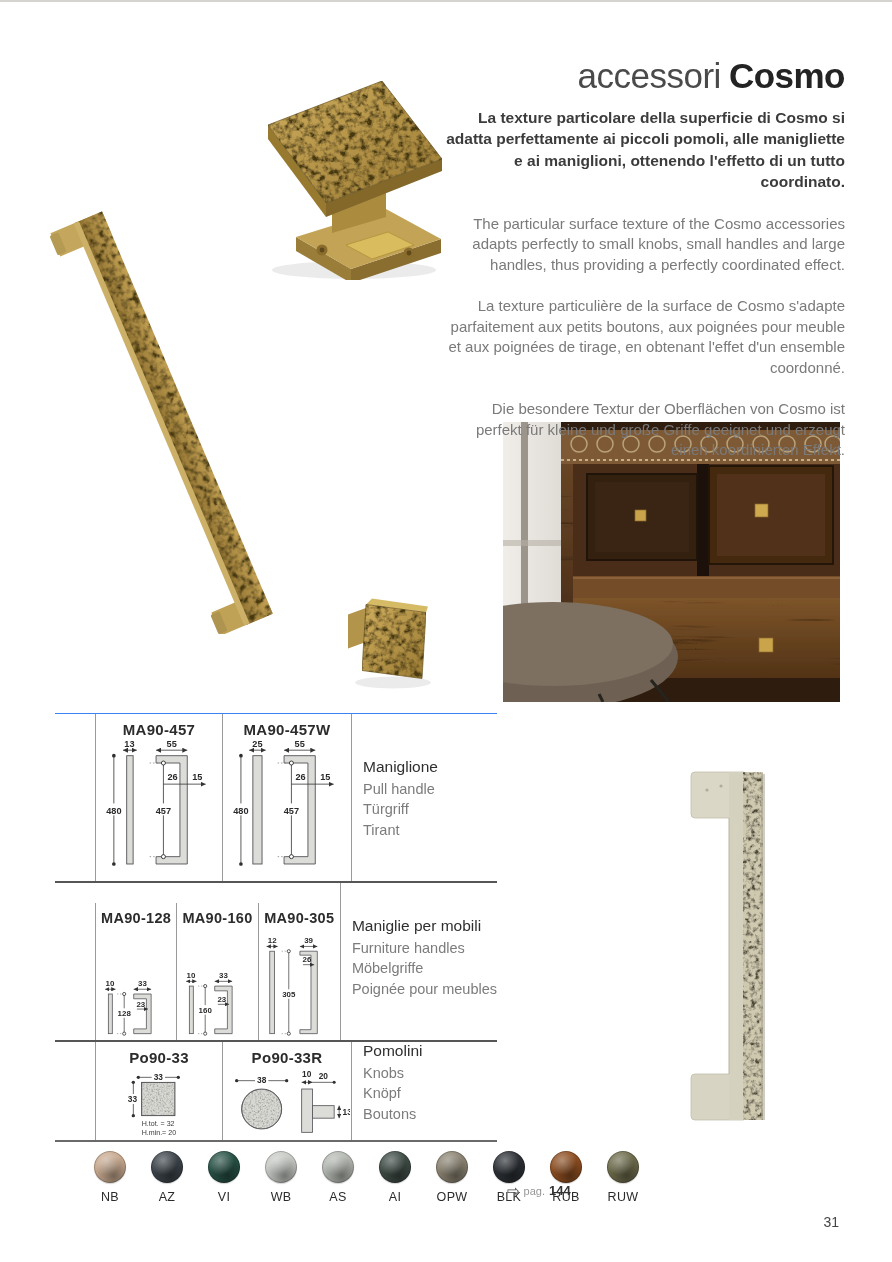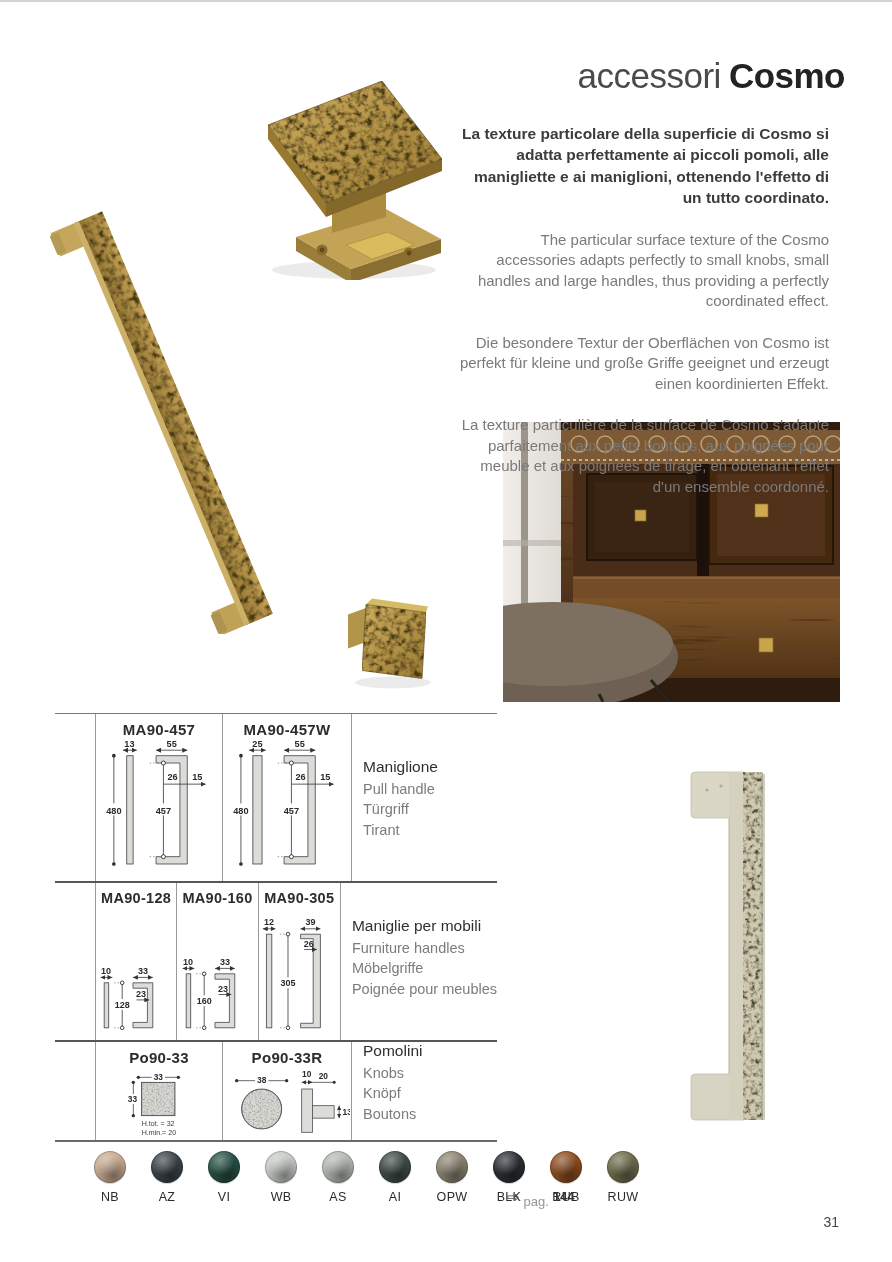--- a/index.html
+++ b/index.html
@@ -4,21 +4,21 @@
 <style>
   html,body{margin:0;padding:0;background:#ffffff;}
   .page{position:relative;width:892px;height:1262px;background:#fff;overflow:hidden;
         font-family:"Liberation Sans",sans-serif;border-top:2px solid #d6d4d1;box-sizing:border-box;}
 
   
   .headline{position:absolute;top:54px;right:47px;font-size:35px;letter-spacing:-0.5px;white-space:nowrap;}
   .headline .lt{font-weight:300;color:#4a4a4a;margin-right:8px;}
   .headline .bd{font-weight:700;color:#232323;}
   .intro{position:absolute;top:105px;right:47px;width:402px;text-align:right;}
-  .intro p{margin:16px;}
+  .intro p{margin:0;}
   .intro .p-it{font-weight:700;font-size:15.5px;line-height:1.38;color:#3c3c3c;}
   .intro .p-g{font-size:15px;line-height:1.37;color:#7a7a7a;margin-top:21px;}
 
   
   .photo{position:absolute;}
   #photo-knob-big{left:236px;top:66px;}
   #photo-handle-long{left:46px;top:190px;}
   #photo-knob-small{left:338px;top:582px;}
   #photo-lifestyle{left:503px;top:420px;}
   #photo-handle-pale{left:683px;top:762px;}
@@ -26,21 +26,21 @@
   
   .dtable{position:absolute;left:55px;top:711px;width:442px;}
   .trow{display:flex;box-sizing:border-box;padding-left:40px;}
   .trow.r1{height:168px;border-top:1px solid #3b82f6;}
   .trow.r2{height:159px;border-top:2px solid #565656;}
   .trow.r3{height:100px;border-top:2px solid #565656;}
   .dtable::after{content:"";display:block;height:2px;background:#6a6a6a;}
   .cell{border-left:1px solid #9a9a9a;display:flex;flex-direction:column;align-items:center;
         box-sizing:border-box;padding-top:7px;}
   .r1 .cell{width:127px;} .r1 .cell+.cell{width:129px;}
-  .r2 .cell{width:85px;}  .r2 .cell:nth-child(3){width:86px;}
+  .r2 .cell{width:85px;margin-top:20px;}  .r2 .cell:nth-child(3){width:86px;}
   .r3 .cell{width:127px;} .r3 .cell+.cell{width:129px;}
   .code{font-size:15px;font-weight:700;color:#2c2c2c;letter-spacing:.3px;margin-bottom:3px;white-space:nowrap;}
   .r2 .code{font-size:14.5px;}
   .cell svg{display:block;}
   .labels{flex:1;border-left:1px solid #9a9a9a;padding-left:11px;box-sizing:border-box;}
   .r1 .labels{padding-top:44px;} .r2 .labels{padding-top:34px;} .r3 .labels{padding-top:0;}
   .lab-it{font-weight:400;font-size:15.5px;color:#2f2f2f;margin-bottom:3px;white-space:nowrap;}
   .lab{font-size:14.5px;color:#7c7c7c;line-height:1.4;white-space:nowrap;}
 
   
@@ -55,21 +55,21 @@
 
   
   .finishes{position:absolute;left:92px;top:1149px;display:flex;gap:21px;}
   .fin{width:36px;text-align:center;}
   .fin .dotc{width:32px;height:32px;border-radius:50%;margin:0 auto;
              box-shadow:inset 0 0 0 1px rgba(0,0,0,.22), 0 1px 1px rgba(0,0,0,.18);}
   .fin .fl{margin-top:7px;font-size:12.5px;color:#2b2b2b;letter-spacing:.3px;}
 
   .pagref{position:absolute;left:507px;top:1181px;display:flex;align-items:center;gap:4px;}
   .pagref .arr{font-size:15px;color:#4a4a4a;line-height:1;}
-  .pagref .pl{font-size:13px;color:#979797;margin-top:11px;}
+  .pagref .pl{font-size:11px;color:#979797;}
   .pagref .pn{font-size:13px;font-weight:700;color:#333;}
   .pagenum{position:absolute;right:53px;top:1212px;font-size:14px;color:#454545;}
 </style>
 </head>
 <body>
 
 <div class="page">
 
   <svg width="0" height="0" style="position:absolute" aria-hidden="true">
     <defs>
@@ -220,22 +220,22 @@
     <circle cx="24" cy="26" r="1.6" fill="#b0ac9a"></circle>
       <circle cx="38" cy="22" r="1.6" fill="#b0ac9a"></circle>
   </svg>
 
   <div class="headline">
     <span class="lt">accessori</span><span class="bd">Cosmo</span>
   </div>
   <div class="intro">
     <p class="p-it">La texture particolare della superficie di Cosmo si adatta perfettamente ai piccoli pomoli, alle manigliette e ai maniglioni, ottenendo l'effetto di un tutto coordinato.</p>
     <p class="p-g">The particular surface texture of the Cosmo accessories adapts perfectly to small knobs, small handles and large handles, thus providing a perfectly coordinated effect.</p>
+    <p class="p-g">La texture particulière de la surface de Cosmo s'adapte parfaitement aux petits boutons, aux poignées pour meuble et aux poignées de tirage, en obtenant l'effet d'un ensemble coordonné.</p>
     <p class="p-g">Die besondere Textur der Oberflächen von Cosmo ist perfekt für kleine und große Griffe geeignet und erzeugt einen koordinierten Effekt.</p>
-    <p class="p-g">La texture particulière de la surface de Cosmo s'adapte parfaitement aux petits boutons, aux poignées pour meuble et aux poignées de tirage, en obtenant l'effet d'un ensemble coordonné.</p>
   </div>
 
   <div class="dtable">
 
     <div class="trow r1">
       <div class="cell">
         <div class="code">MA90-457</div>
         <svg viewBox="0 0 126 146" height="134">
           <rect x="28" y="16" width="7" height="118" class="shape"></rect>
           <line x1="24" y1="10" x2="39" y2="10" class="dim" marker-start="url(#aS)" marker-end="url(#aE)"></line>

